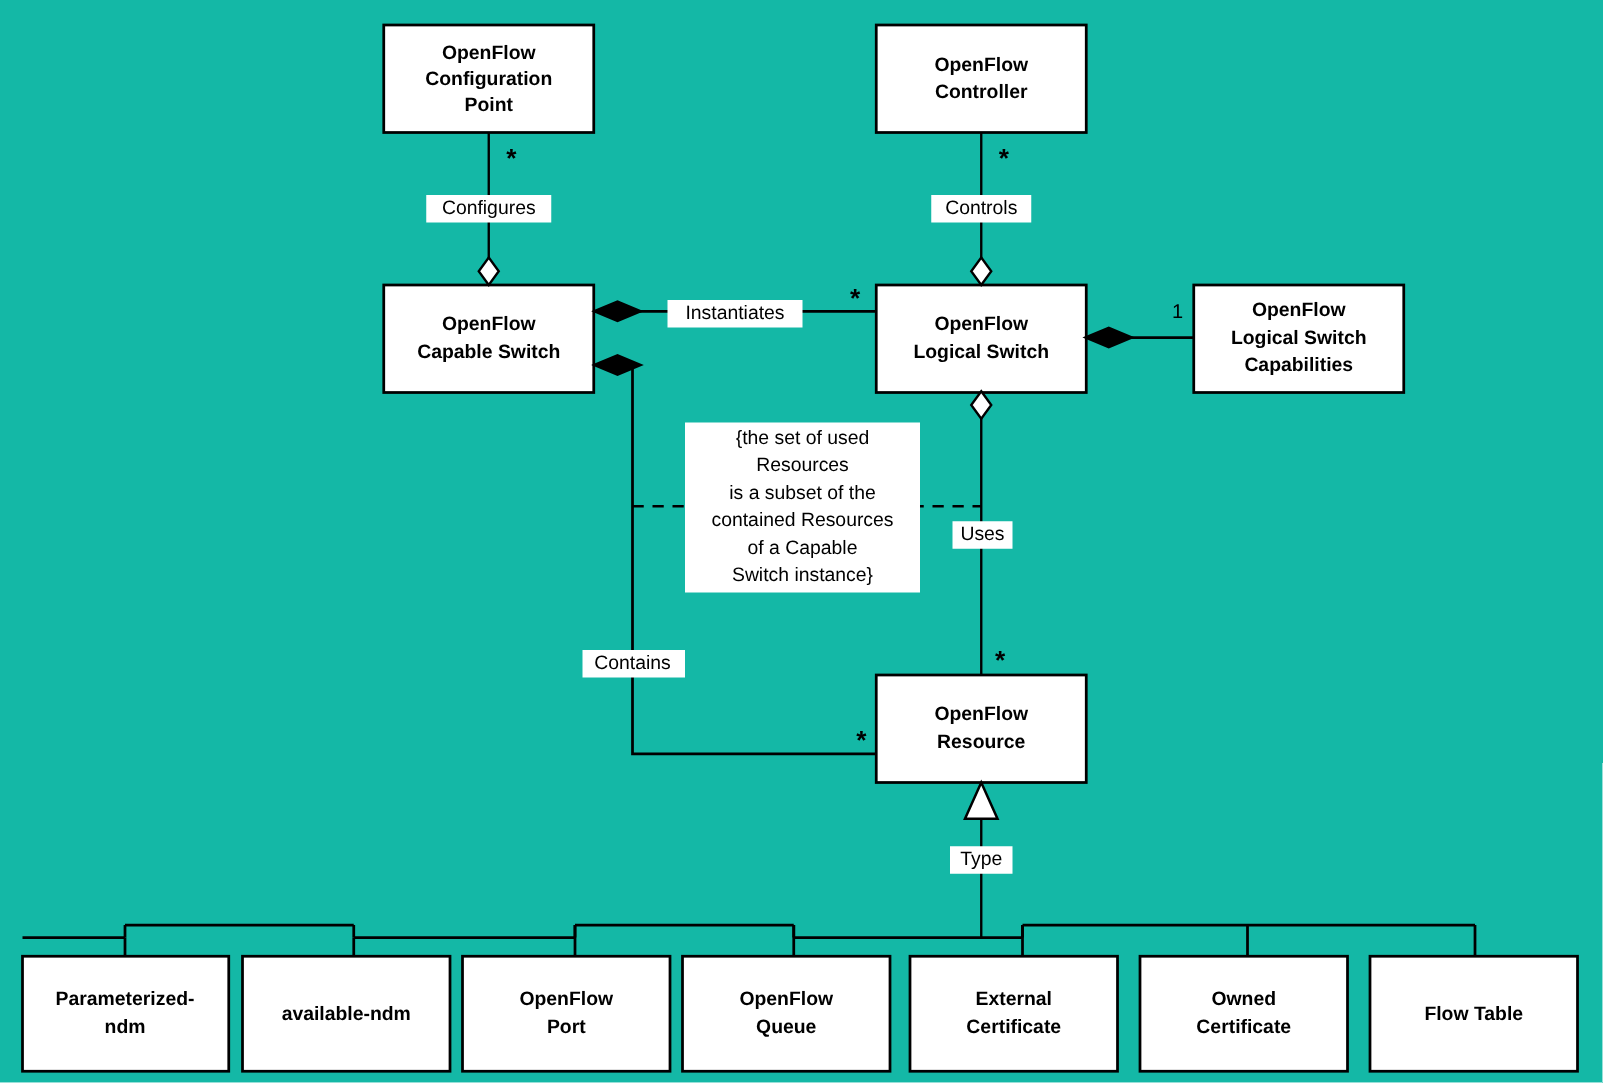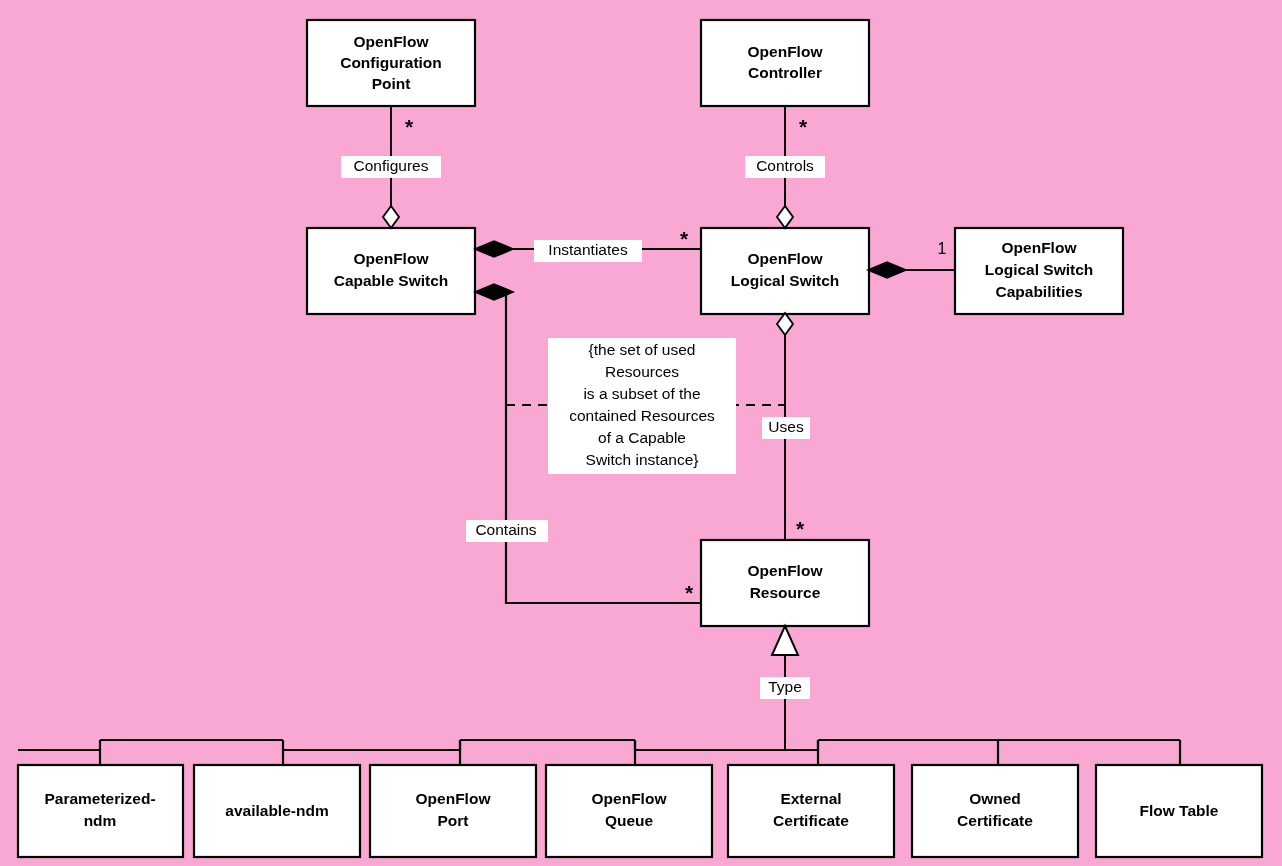--- a/index.html
+++ b/index.html
@@ -9,21 +9,21 @@
     background: #ffffff;
   }
   body {
     font-family: "Liberation Sans", sans-serif;
     -webkit-font-smoothing: antialiased;
   }
   #diagram-root {
     position: relative;
     width: 1282px;
     height: 866px;
-    background: #f9a8d4;
+    background: #14b8a6;
     overflow: hidden;
   }
   #uml-svg {
     position: absolute;
     left: 0;
     top: 0;
     width: 1282px;
     height: 866px;
   }
   .cls-box {

